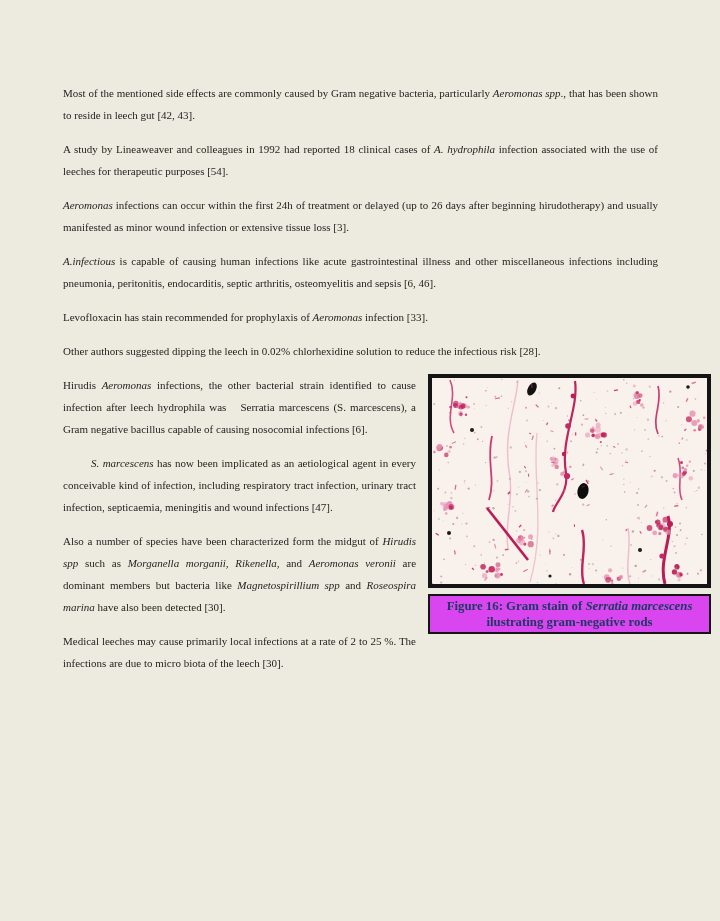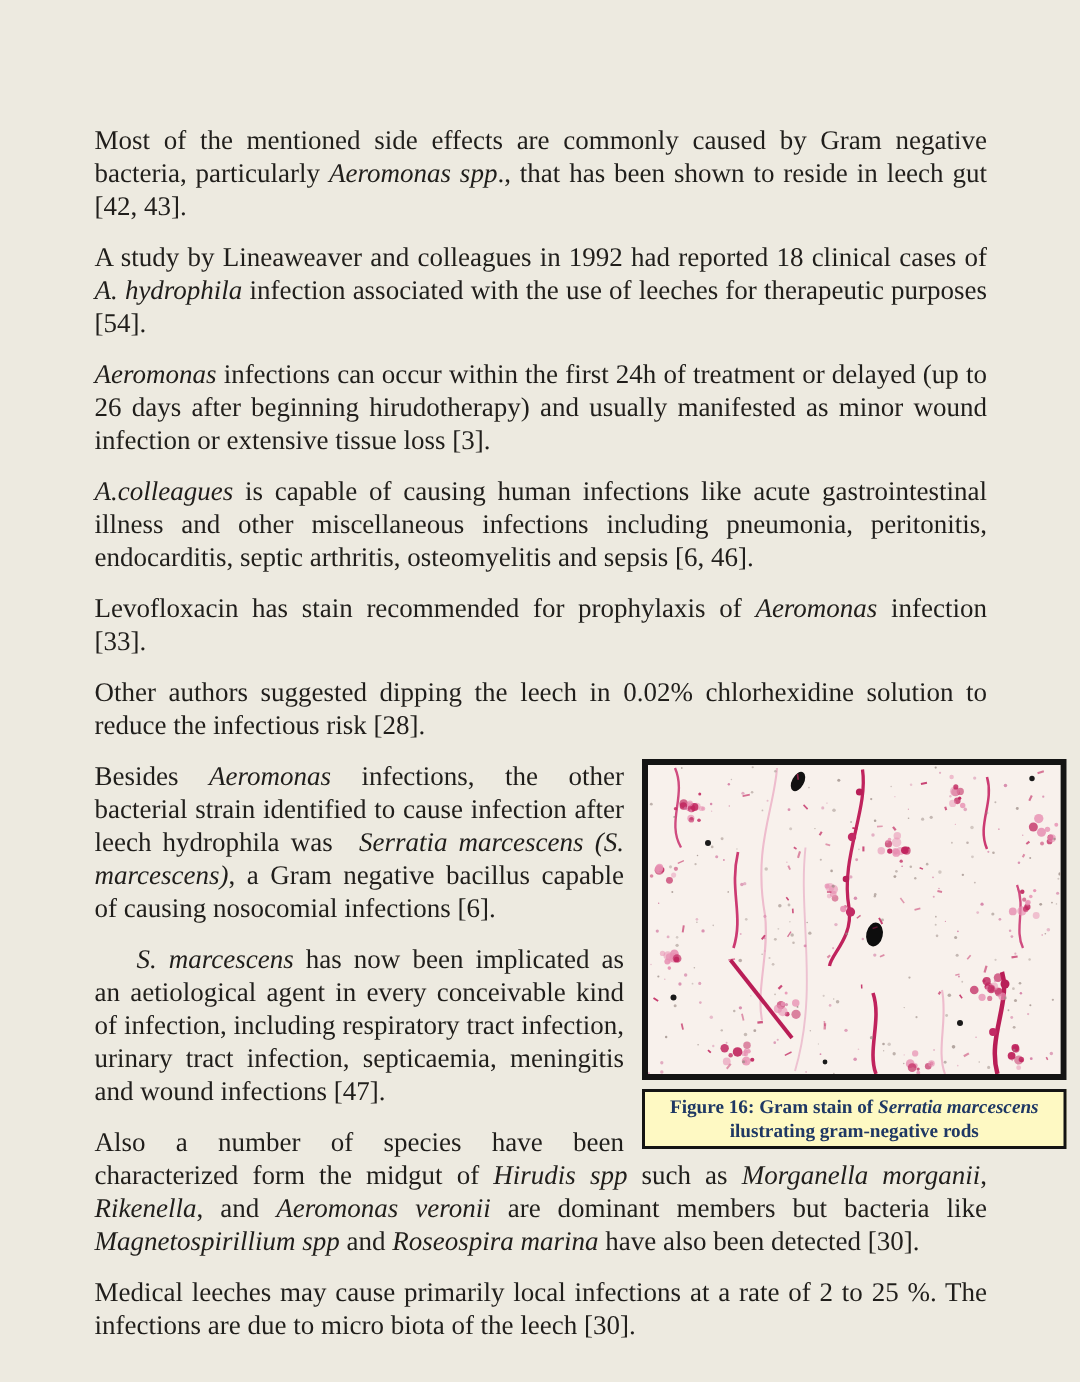--- a/index.html
+++ b/index.html
@@ -10,56 +10,56 @@
     font-family:"Liberation Serif", serif;
   }
   .page{
     box-sizing:border-box;
     width:720px;height:921px;
     padding:82px 62px 30px 63px;
     color:var(--text-color,#201e1b);
   }
   p.para{
     margin:0 0 12px 0;
-    font-size:18px;
+    font-size:11px;
     line-height:22px;
     text-align:justify;
   }
   .fig{
     float:right;
     width:283px;
     margin:0 -53px 0 12px;
   }
   .fig-frame{
     border:4px solid #141414;
     background:var(--micro-bg,#f8f1ec);
     line-height:0;
   }
   .fig-frame svg{display:block;}
   .fig-caption{
     margin-top:6px;
     border:2px solid #141414;
-    background:#fef9c3;
+    background:#d946ef;
     color:var(--caption-color,#1f3864);
     font-weight:bold;
     font-size:12.8px;
     line-height:16px;
     text-align:center;
     padding:2px 2px;
   }
 </style>
 </head>
 <body style="background: rgb(237, 234, 224);">
 
 <div class="page">
 
   <p class="para"><span>Most of the mentioned side effects are commonly caused by Gram negative bacteria, particularly </span><span style="font-style: italic;">Aeromonas spp</span><span>., that has been shown to reside in leech gut [42, 43].</span></p>
   <p class="para"><span>A study by Lineaweaver and colleagues in 1992 had reported 18 clinical cases of </span><span style="font-style: italic;">A. hydrophila</span><span> infection associated with the use of leeches for therapeutic purposes [54].</span></p>
   <p class="para"><span style="font-style: italic;">Aeromonas</span><span> infections can occur within the first 24h of treatment or delayed (up to 26 days after beginning hirudotherapy) and usually manifested as minor wound infection or extensive tissue loss [3].</span></p>
-  <p class="para"><span style="font-style: italic;">A.colleagues</span><span> is capable of causing human infections like acute gastrointestinal illness and other miscellaneous infections including pneumonia, peritonitis, endocarditis, septic arthritis, osteomyelitis and sepsis [6, 46].</span></p>
+  <p class="para"><span style="font-style: italic;">A.infectious</span><span> is capable of causing human infections like acute gastrointestinal illness and other miscellaneous infections including pneumonia, peritonitis, endocarditis, septic arthritis, osteomyelitis and sepsis [6, 46].</span></p>
   <p class="para"><span>Levofloxacin has stain recommended for prophylaxis of </span><span style="font-style: italic;">Aeromonas</span><span> infection [33].</span></p>
   <p class="para"><span>Other authors suggested dipping the leech in 0.02% chlorhexidine solution to reduce the infectious risk [28].</span></p>
 
   <figure class="fig" style="margin-block:0;margin-inline:0 -53px;margin-left:12px">
     <div class="fig-frame">
       <svg id="micro" width="275" height="206" viewBox="0 0 275 206" xmlns="http://www.w3.org/2000/svg">
         <rect x="0" y="0" width="275" height="206" fill="#f8f1ec"></rect>
 
         <path d="M86,2 C84,30 70,55 78,100 C81,125 72,150 76,170" stroke="#eebccd" stroke-width="1.4" fill="none"></path>
         <path d="M105,55 C100,100 114,150 98,204" stroke="#edc2d1" stroke-width="1.3" fill="none"></path>
@@ -515,18 +515,18 @@
             <rect x="24.1" y="64.2" width="4.4" height="0.9" transform="rotate(157 24.1 64.2)" fill="#c0235d" opacity="0.56"></rect>
             <rect x="195.5" y="151.5" width="2.1" height="1.4" transform="rotate(123 195.5 151.5)" fill="#c0235d" opacity="0.67"></rect>
             <rect x="89.8" y="147.5" width="3.2" height="1.5" transform="rotate(135 89.8 147.5)" fill="#c0235d" opacity="0.81"></rect>
             <rect x="97.5" y="54.4" width="2.1" height="1.1" transform="rotate(32 97.5 54.4)" fill="#c0235d" opacity="0.75"></rect>
           </g>
       </svg>
     </div>
     <figcaption class="fig-caption"><span style="font-weight: bold;">Figure 16: Gram stain of </span><span style="font-style: italic; font-weight: bold;">Serratia marcescens</span><span style="font-weight: bold;"> ilustrating gram-negative rods</span></figcaption>
   </figure>
 
-  <p class="para"><span>Besides </span><span style="font-style: italic;">Aeromonas</span><span> infections, the other bacterial strain identified to cause infection after leech hydrophila was </span><span style="font-style: italic; margin-left: 10px;">Serratia marcescens (S. marcescens)</span><span>, a Gram negative bacillus capable of causing nosocomial infections [6].</span></p>
+  <p class="para"><span>Hirudis </span><span style="font-style: italic;">Aeromonas</span><span> infections, the other bacterial strain identified to cause infection after leech hydrophila was </span><span style=" margin-left: 10px;">Serratia marcescens (S. marcescens)</span><span>, a Gram negative bacillus capable of causing nosocomial infections [6].</span></p>
   <p class="para"><span style="font-style: italic; margin-left: 28px;">S. marcescens</span><span> has now been implicated as an aetiological agent in every conceivable kind of infection, including respiratory tract infection, urinary tract infection, septicaemia, meningitis and wound infections [47].</span></p>
   <p class="para"><span>Also a number of species have been characterized form the midgut of </span><span style="font-style: italic;">Hirudis spp</span><span> such as </span><span style="font-style: italic;">Morganella morganii</span><span>, </span><span style="font-style: italic;">Rikenella</span><span>, and </span><span style="font-style: italic;">Aeromonas veronii</span><span> are dominant members but bacteria like </span><span style="font-style: italic;">Magnetospirillium spp</span><span> and </span><span style="font-style: italic;">Roseospira marina</span><span> have also been detected [30].</span></p>
   <p class="para"><span>Medical leeches may cause primarily local infections at a rate of 2 to 25 %. The infections are due to micro biota of the leech [30].</span></p>
 
 </div>
 
 </body></html>

